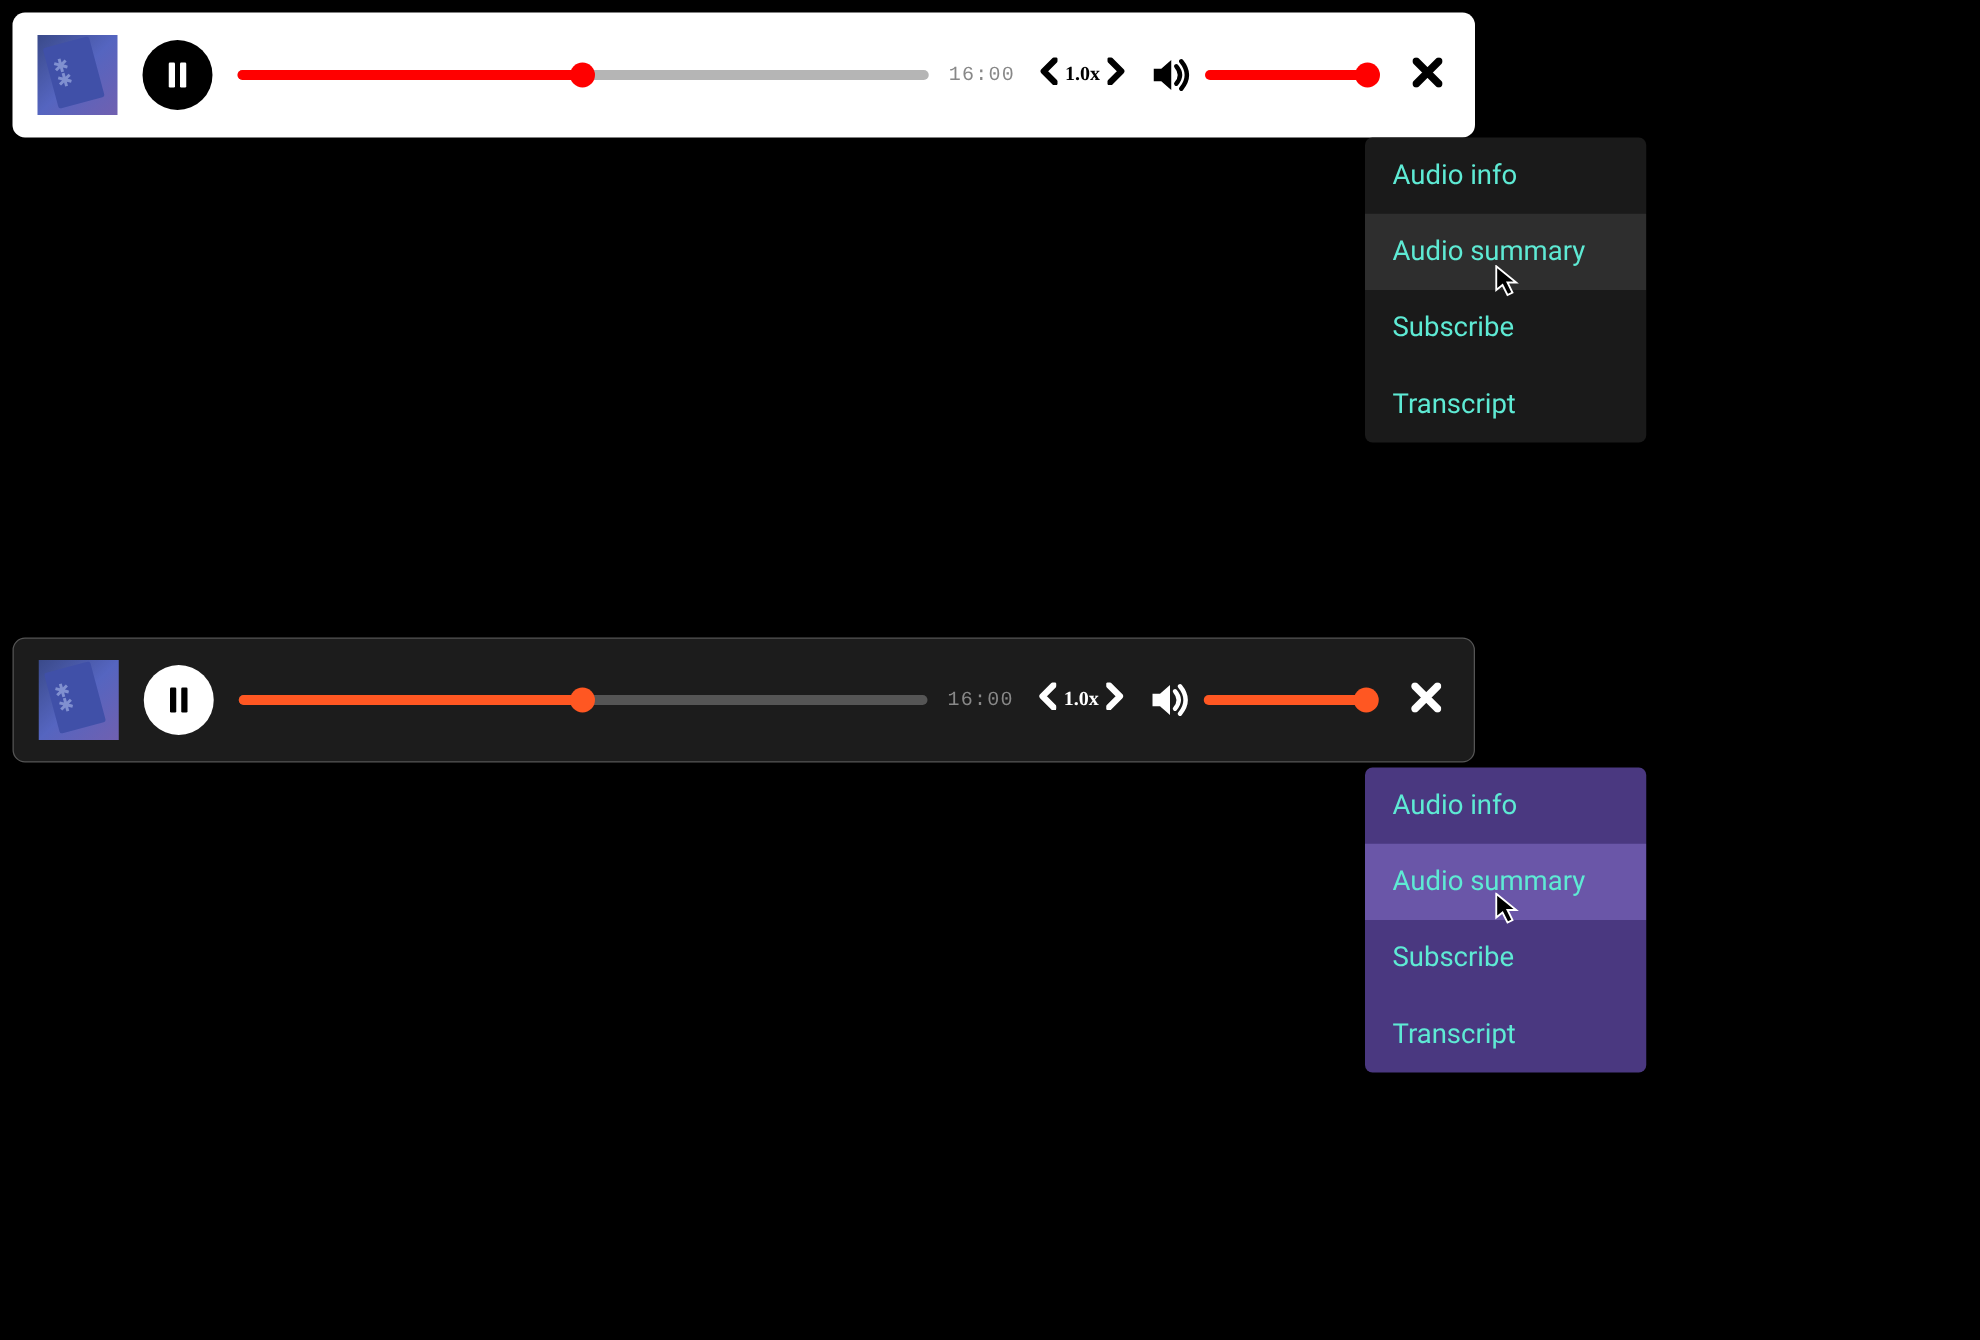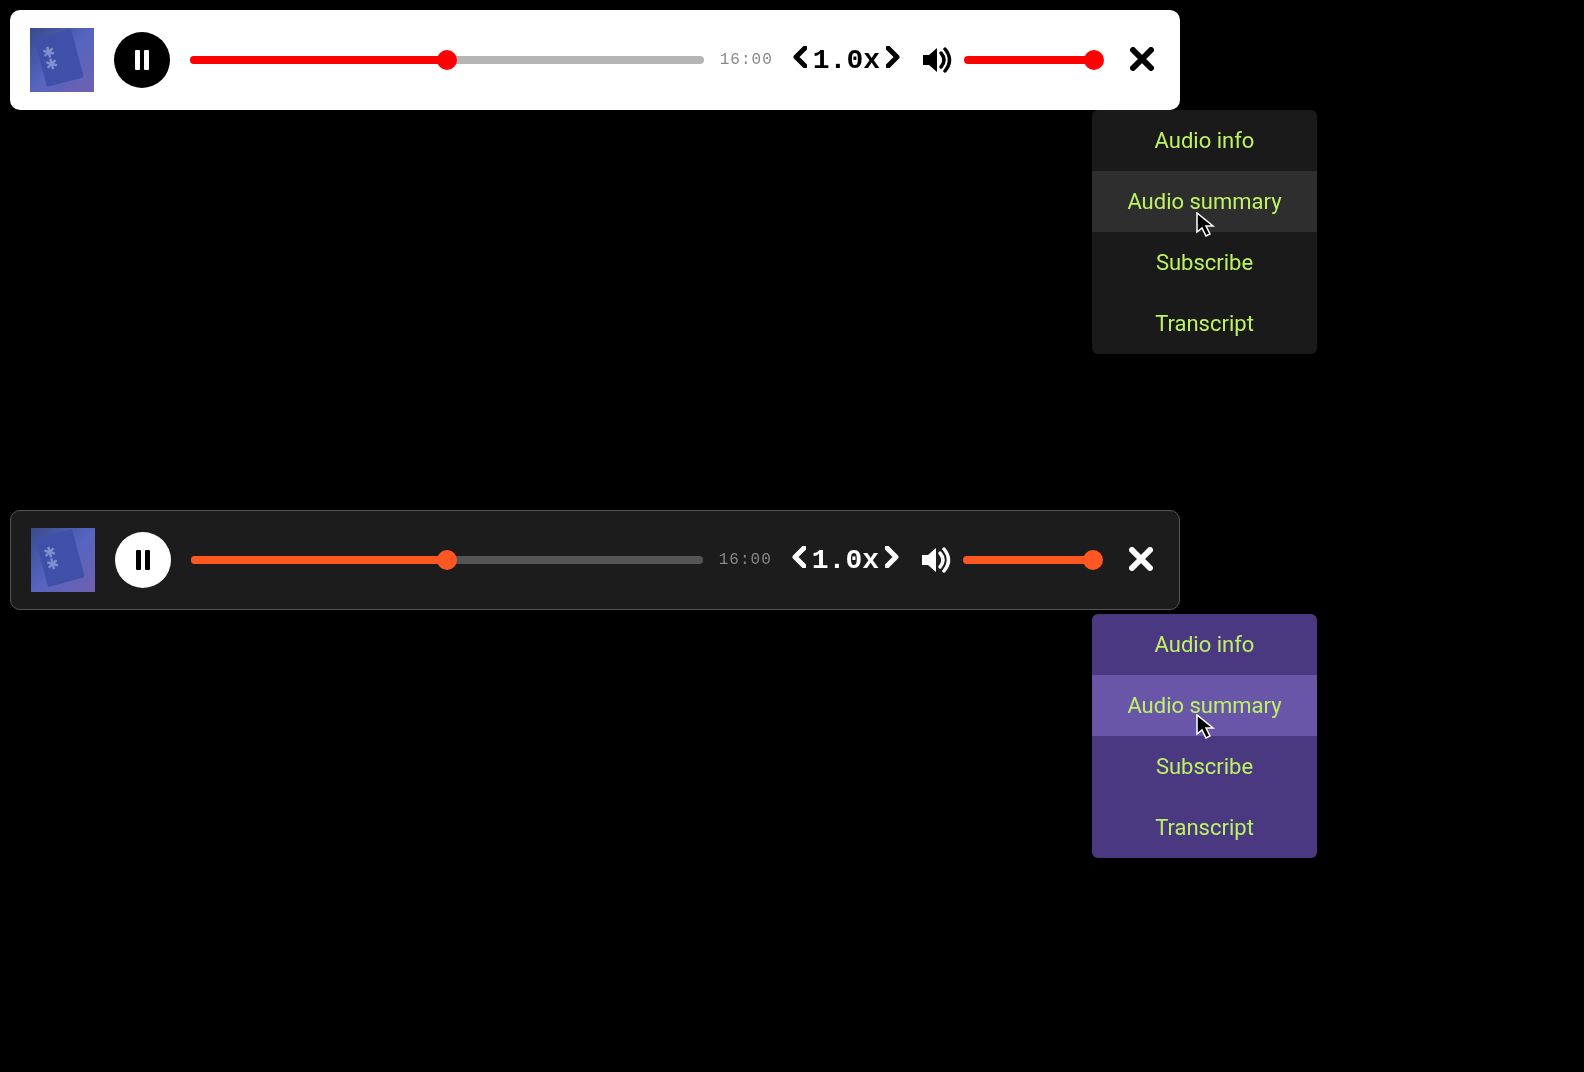--- a/index.html
+++ b/index.html
@@ -130,22 +130,22 @@
     }
     .player.light .time { color: #888; }
     .player.dark .time { color: #888; }
     .speed {
       display: flex;
       align-items: center;
       gap: 6px;
       flex-shrink: 0;
     }
     .speed-val {
-      font-family: Liberation Mono, monospace;
-      font-size: 28px;
+      font-family: Liberation Serif, serif;
+      font-size: 16px;
       font-weight: bold;
     }
     .player.light .speed-val, .player.light .chev, .player.light .vol-icon, .player.light .close-icon { color: #000; }
     .player.dark .speed-val, .player.dark .chev, .player.dark .vol-icon, .player.dark .close-icon { color: #fff; }
     .chev {
       font-size: 24px;
       font-weight: 900;
       cursor: pointer;
       font-family: sans-serif;
     }
@@ -197,25 +197,24 @@
       left: 1092px;
       background: #1a1a1a;
     }
     .menu.m2 {
       top: 614px;
       left: 1092px;
       background: #4a3880;
     }
     .menu-item {
       padding: 18px 22px;
-      color: #bef264;
+      color: #5eead4;
       font-size: 22px;
       cursor: pointer;
       position: relative;
-      text-align: center;
     }
     .menu.m1 .menu-item.hovered { background: #2e2e2e; }
     .menu.m2 .menu-item.hovered { background: #6a56a8; }
     .cursor {
       position: absolute;
       pointer-events: none;
     }
     .cursor svg { display: block; }
   </style>
 </head>

